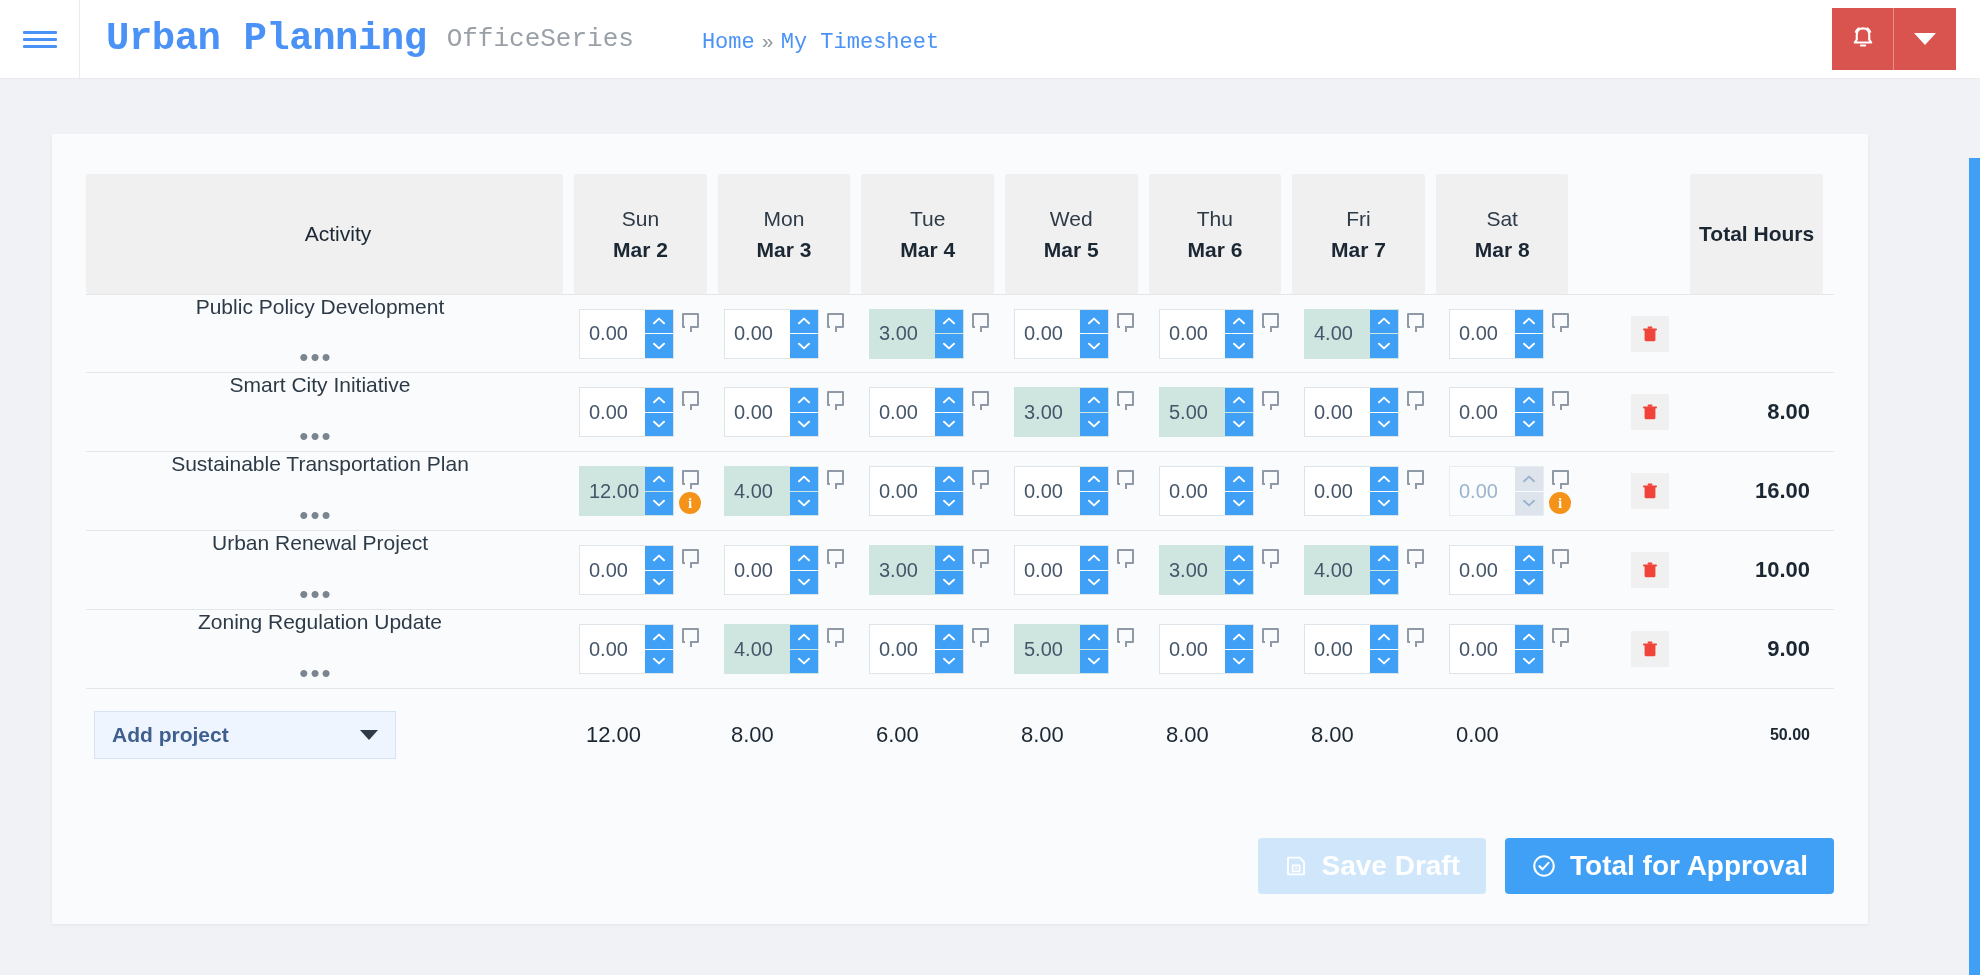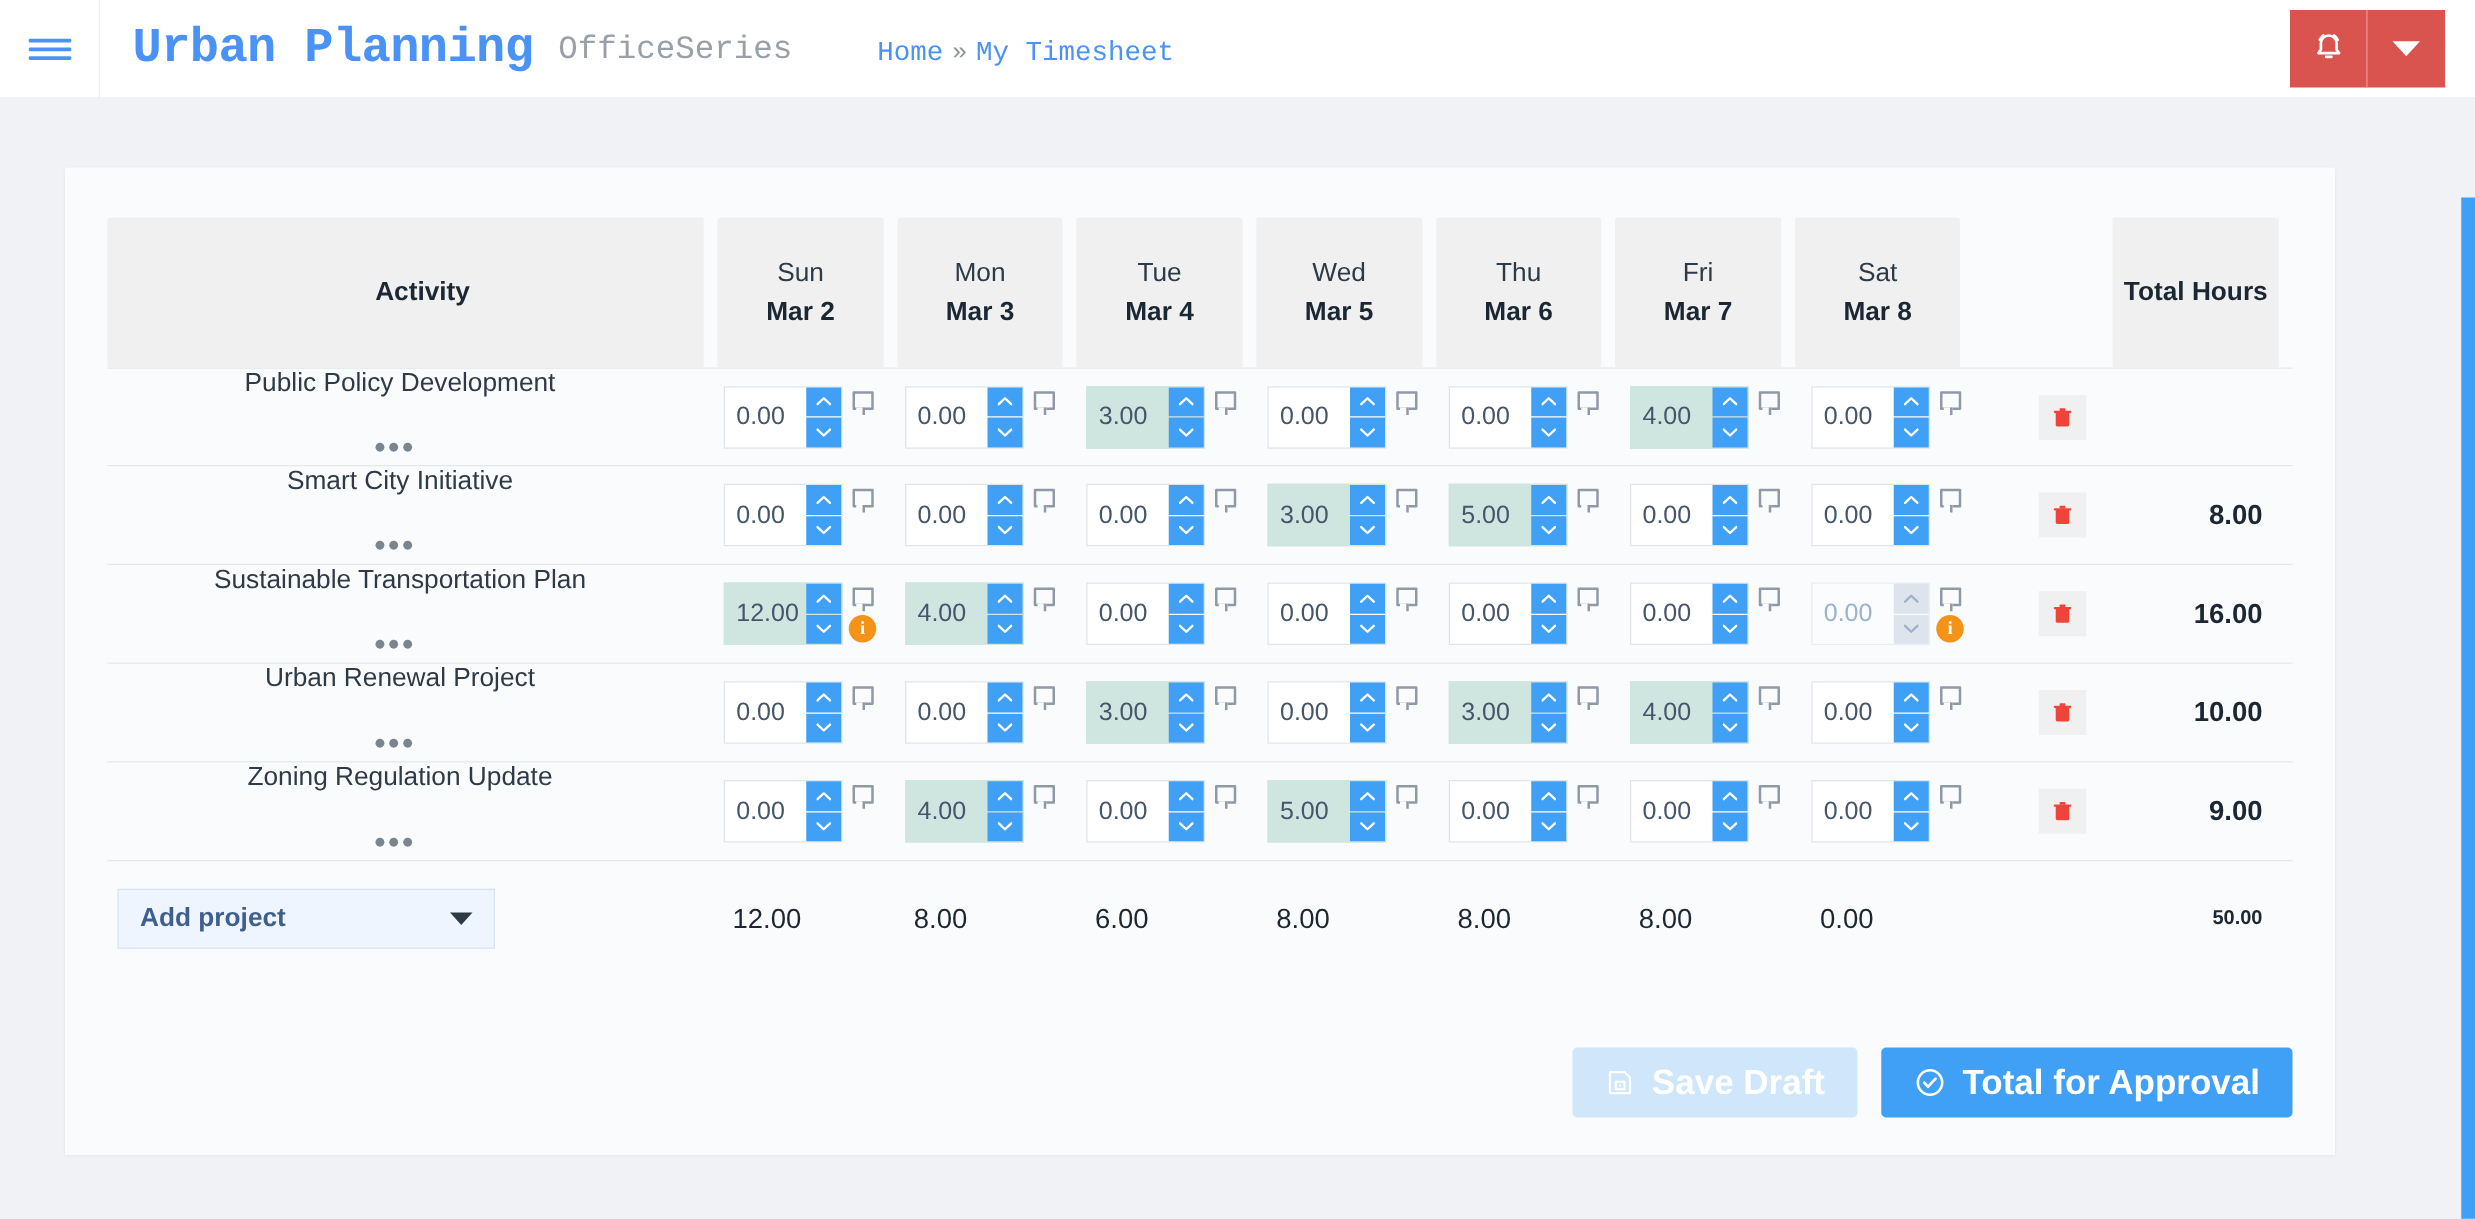--- a/index.html
+++ b/index.html
@@ -97,21 +97,21 @@
     background: #f0f0f0;
     margin-right: 11px;
     height: 120px;
     display: flex; flex-direction: column;
     align-items: center; justify-content: center;
     border-radius: 2px;
   }
   .th-activity { width: 482px; }
   .th-day { width: 134px; }
   .th-total { width: 134px; }
-  .th-activity .lbl { font-size: 21px; font-weight: bold; color: #1b2733; margin-left: 27px; }
+  .th-activity .lbl { font-size: 21px; font-weight: normal; color: #1b2733; margin-left: 27px; }
   .th-total .lbl { font-size: 21px; font-weight: bold; color: #1b2733; }
   .th-day .dow { font-size: 21px; color: #2d3a47; line-height: 1.5; }
   .th-day .date { font-size: 21px; font-weight: bold; color: #1b2733; line-height: 1.5; }
 
   
   .trow {
     display: flex; align-items: center;
     height: 79px;
     border-bottom: 1px solid #e4e7ea;
   }

